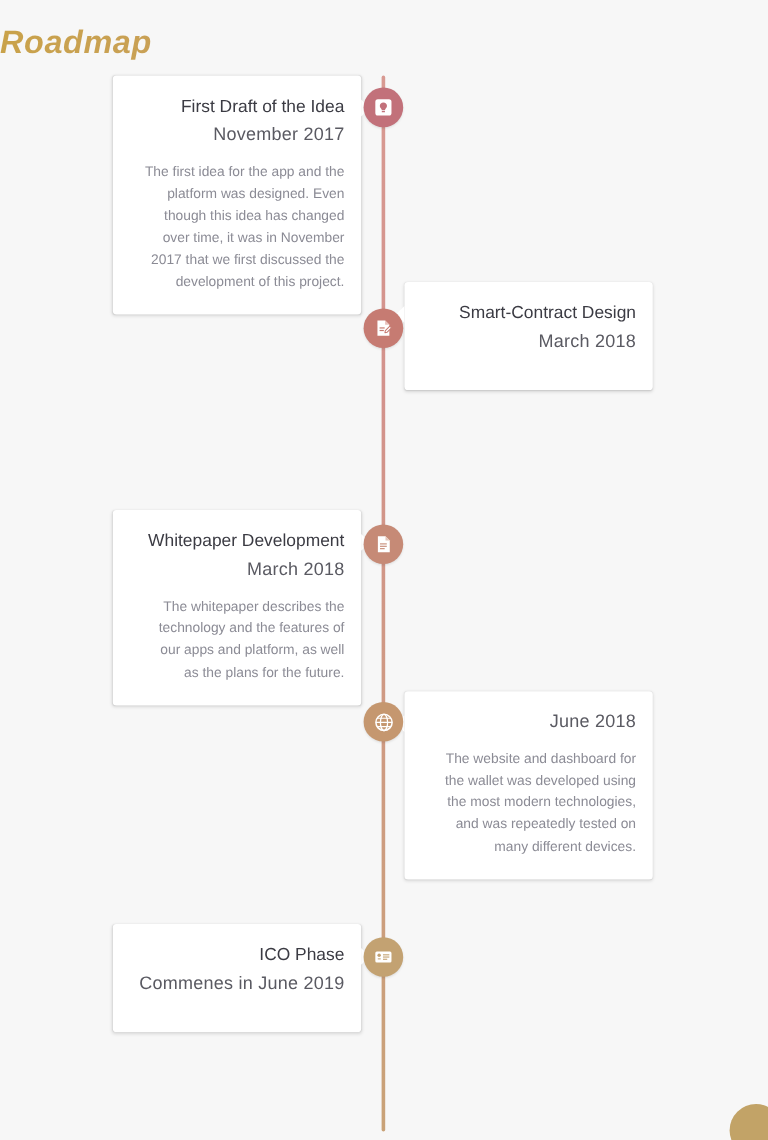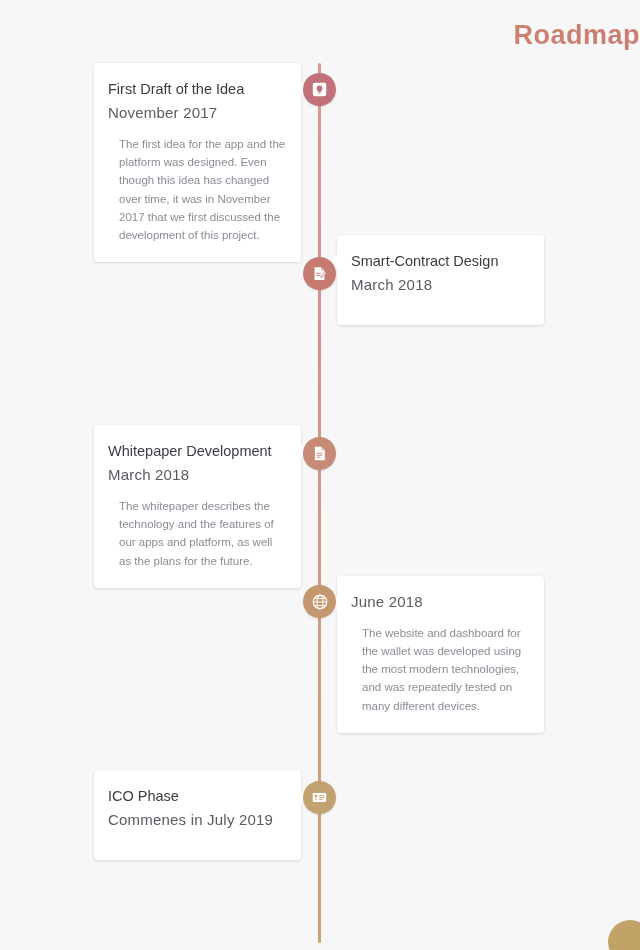--- a/index.html
+++ b/index.html
@@ -11,29 +11,30 @@
 
   body {
     background: #f7f7f7;
     font-family: "Liberation Sans", sans-serif;
     position: relative;
     overflow: hidden;
   }
 
   
   .page-title {
-    text-align: right;
+    text-align: left;
     font-size: 27px;
     font-weight: bold;
     letter-spacing: 0.5px;
     padding-top: 20px;
     background-image: linear-gradient(95deg, #c9a24a 0%, #c9a05a 28%, #c98a6e 62%, #cc7b72 100%);
     -webkit-background-clip: text;
     background-clip: text;
     color: transparent;
+    font-style: italic;
     -webkit-text-fill-color: transparent;
   }
 
   
   .timeline {
     position: relative;
     width: 640px;
     height: 880px;
     margin-top: 12px;
   }
@@ -53,21 +54,21 @@
     position: absolute;
   }
 
   .card {
     position: relative;
     width: 207px;
     background: #ffffff;
     border-radius: 3px;
     box-shadow: 0 1px 3px rgba(0,0,0,0.13), 0 0 1px rgba(0,0,0,0.08);
     padding: 17px 14px 18px 14px;
-    text-align: left;
+    text-align: right;
   }
 
   .tl-item.left  { left: 94px; }
   .tl-item.right { left: 337px; }
 
   
   .card::after {
     content: "";
     position: absolute;
     top: 20px;
@@ -189,21 +190,21 @@
       <ellipse cx="12" cy="12" rx="4" ry="9" fill="none" stroke="#ffffff" stroke-width="1.4"></ellipse>
       <line x1="3" y1="12" x2="21" y2="12" stroke="#ffffff" stroke-width="1.4"></line>
       <line x1="4.4" y1="7.3" x2="19.6" y2="7.3" stroke="#ffffff" stroke-width="1.2"></line>
       <line x1="4.4" y1="16.7" x2="19.6" y2="16.7" stroke="#ffffff" stroke-width="1.2"></line>
     </svg>
   </div>
 
   <div class="tl-item left" style="top:707px;">
     <div class="card">
       <div class="card-title">ICO Phase</div>
-      <div class="card-date">Commenes in July 2019</div>
+      <div class="card-date">Commenes in June 2019</div>
     </div>
   </div>
   <div class="marker" style="top:718px; background:#c3a272;">
     <svg width="17" height="17" viewBox="0 0 24 24" aria-hidden="true">
       <rect x="2.5" y="5.5" width="19" height="13" rx="1.8" fill="#ffffff"></rect>
       <circle cx="7" cy="10" r="2" fill="#c3a272"></circle>
       <rect x="5.4" y="13.6" width="3.4" height="1.2" fill="#c3a272"></rect>
       <rect x="11.5" y="8.8" width="7.5" height="1.3" fill="#c3a272"></rect>
       <rect x="11.5" y="11.4" width="7.5" height="1.3" fill="#c3a272"></rect>
       <rect x="11.5" y="14" width="5" height="1.3" fill="#c3a272"></rect>

